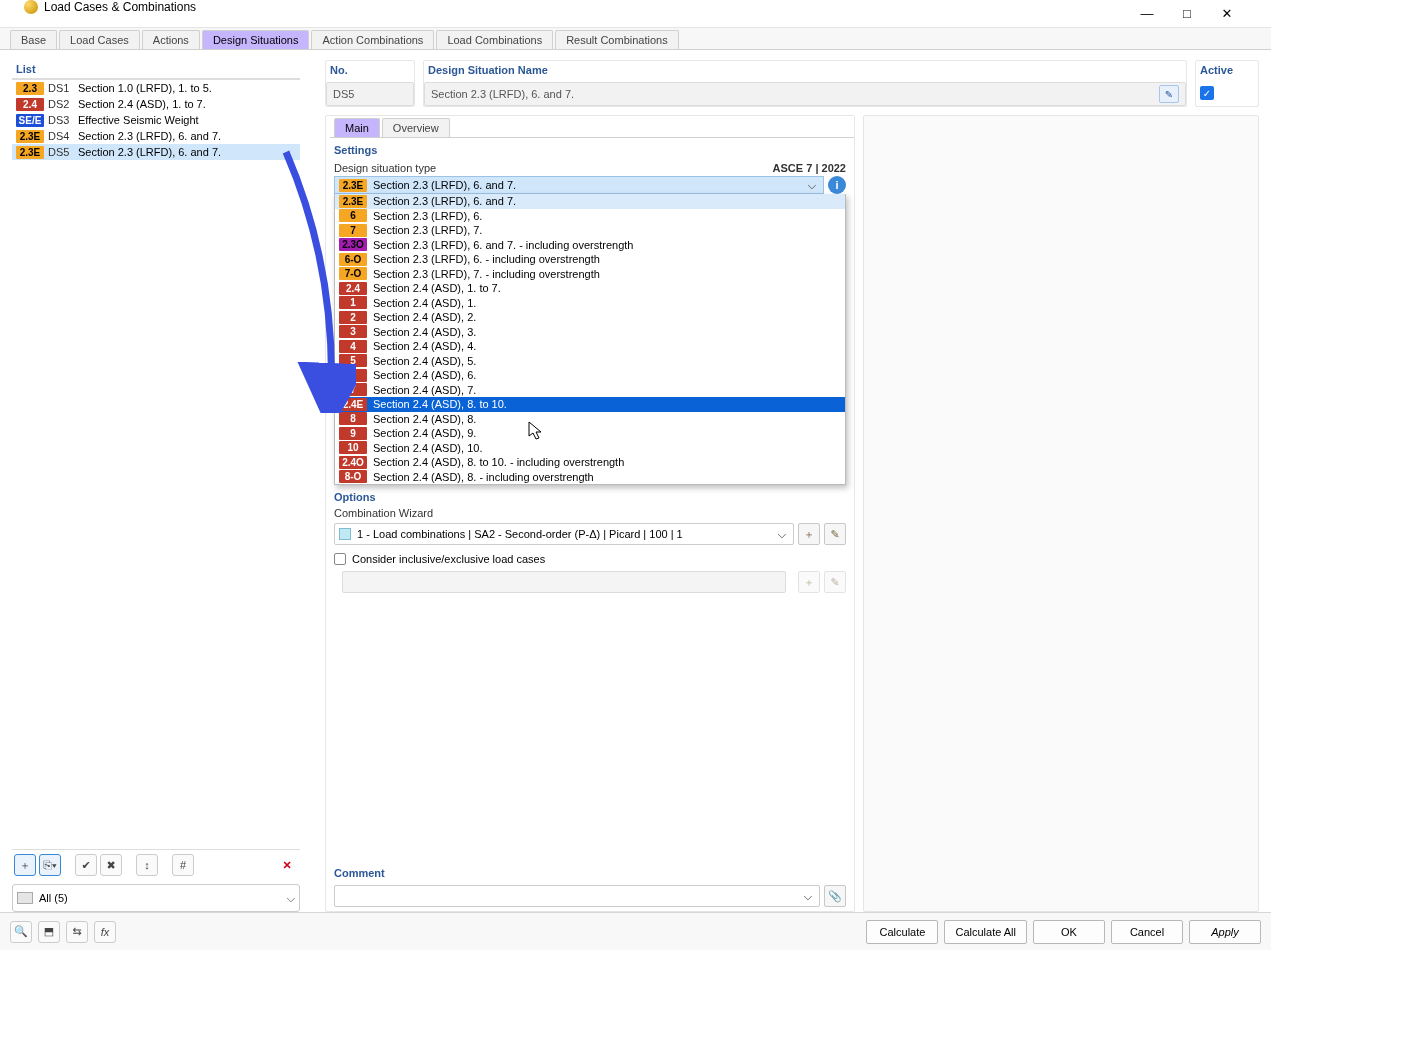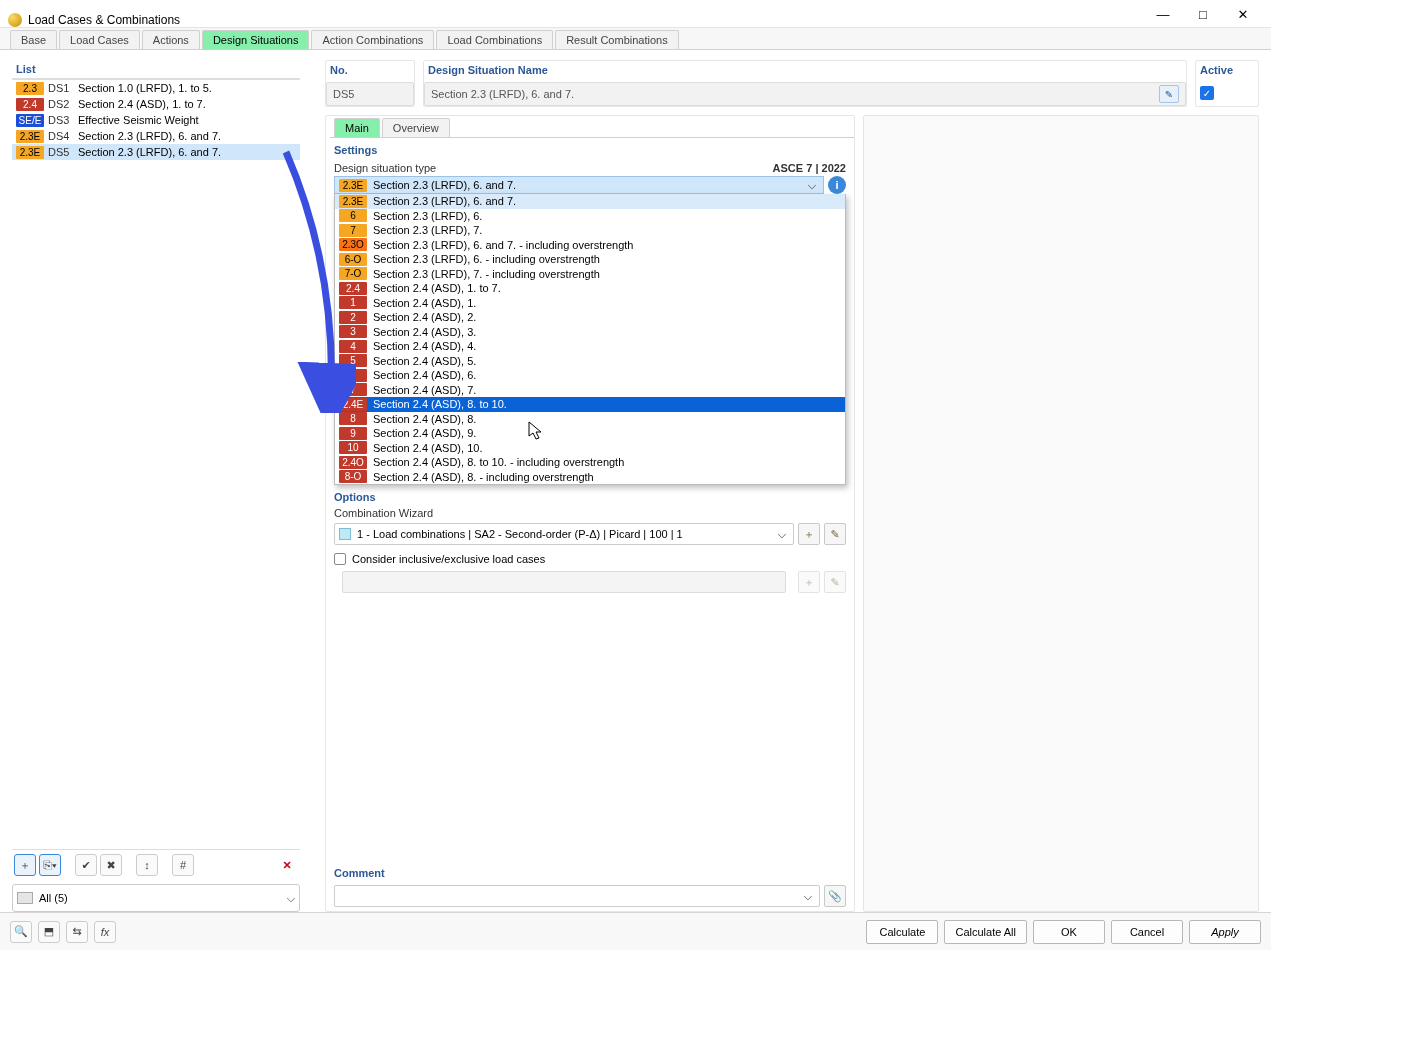--- a/index.html
+++ b/index.html
@@ -1,32 +1,32 @@
 <!DOCTYPE html>
 <html><head>
 <meta charset="utf-8">
 <style>
 html,body{margin:0;padding:0;font-family:"Segoe UI",Tahoma,sans-serif;font-size:11px;color:#000;background:#fff;height:100%;overflow:hidden}
 *{box-sizing:border-box}
 .window{width:1271px;height:950px;background:#fff;display:flex;flex-direction:column;position:relative}
-.titlebar{height:28px;display:flex;align-items:flex-end;padding:0 8px;border-bottom:1px solid #e5e5e5}
+.titlebar{height:28px;display:flex;align-items:flex-start;padding:0 24px;border-bottom:1px solid #e5e5e5}
 .titlebar .app-icon{width:14px;height:14px;border-radius:50%;background:radial-gradient(circle at 30% 30%,#ffd966,#c48f00);margin-right:6px}
 .titlebar .title{flex:1;font-size:12px}
 .winbtn{width:40px;height:26px;display:flex;align-items:center;justify-content:center;font-size:13px;cursor:default}
 .tabs-row{display:flex;gap:2px;padding:0 10px;background:#f7f7f7;border-bottom:1px solid #d0d0d0;height:22px;align-items:flex-end}
 .tab{padding:3px 10px 3px;background:#f2f2f2;border:1px solid #d0d0d0;border-bottom:none;border-radius:2px 2px 0 0;cursor:default;font-size:11px;color:#444}
-.tab.active{background:#86efac;font-weight:500;color:#000}
+.tab.active{background:#c4b5fd;font-weight:500;color:#000}
 .content-row{flex:1;display:flex;padding:10px 12px 0 12px;gap:25px;overflow:hidden}
 .left-col{width:288px;display:flex;flex-direction:column}
 .right-col{flex:1;display:flex;flex-direction:column;overflow:hidden}
 .panel-head{color:#2b5797;font-weight:700;font-size:11px;padding:3px 4px;border-bottom:1px solid #ddd}
 .left-list{flex:1;border-top:1px solid #ddd;background:#fff;overflow:auto}
 .list-row{display:flex;align-items:center;height:16px;padding:0 4px;gap:4px;cursor:default}
 .list-row.selected{background:#cfe6fb}
-.badge{width:28px;height:13px;display:inline-flex;align-items:center;justify-content:center;color:#000;font-size:10px;font-weight:400;border-radius:1px}
+.badge{width:28px;height:13px;display:inline-flex;align-items:center;justify-content:center;color:#000;font-size:10px;font-weight:700;border-radius:1px}
 .ds-id{width:26px;color:#333}
 .ds-label{flex:1;white-space:nowrap;overflow:hidden;text-overflow:ellipsis}
 .left-toolbar{display:flex;align-items:center;gap:3px;padding:4px 2px;border-top:1px solid #ddd}
 .tbtn{width:22px;height:22px;border:1px solid #ccc;background:#fafafa;border-radius:3px;display:flex;align-items:center;justify-content:center;font-size:11px;color:#444}
 .tbtn.accent{border-color:#3a89d8;background:#eaf3fc}
 .filter-dd{display:flex;align-items:center;border:1px solid #ccc;border-radius:3px;height:28px;padding:0 4px;gap:6px;margin-top:4px}
 .filter-swatch{width:16px;height:12px;background:#e5e5e5;border:1px solid #aaa}
 .filter-dd .caret{margin-left:auto;color:#666}
 
 .hdr-grid{display:grid;grid-template-columns:90px 1fr 64px;gap:8px;margin-bottom:8px}
@@ -198,21 +198,21 @@
                 </div>
                 <div class="dd-item">
                   <span class="badge" style="background:#f5a623;color:#000">6</span>
                   <span>Section 2.3 (LRFD), 6.</span>
                 </div>
                 <div class="dd-item">
                   <span class="badge" style="background:#f5a623;color:#000">7</span>
                   <span>Section 2.3 (LRFD), 7.</span>
                 </div>
                 <div class="dd-item">
-                  <span class="badge" style="background:#f97316;color:#000">2.3O</span>
+                  <span class="badge" style="background:#a21caf;color:#000">2.3O</span>
                   <span>Section 2.3 (LRFD), 6. and 7. - including overstrength</span>
                 </div>
                 <div class="dd-item">
                   <span class="badge" style="background:#f5a623;color:#000">6-O</span>
                   <span>Section 2.3 (LRFD), 6. - including overstrength</span>
                 </div>
                 <div class="dd-item">
                   <span class="badge" style="background:#f5a623;color:#000">7-O</span>
                   <span>Section 2.3 (LRFD), 7. - including overstrength</span>
                 </div>

